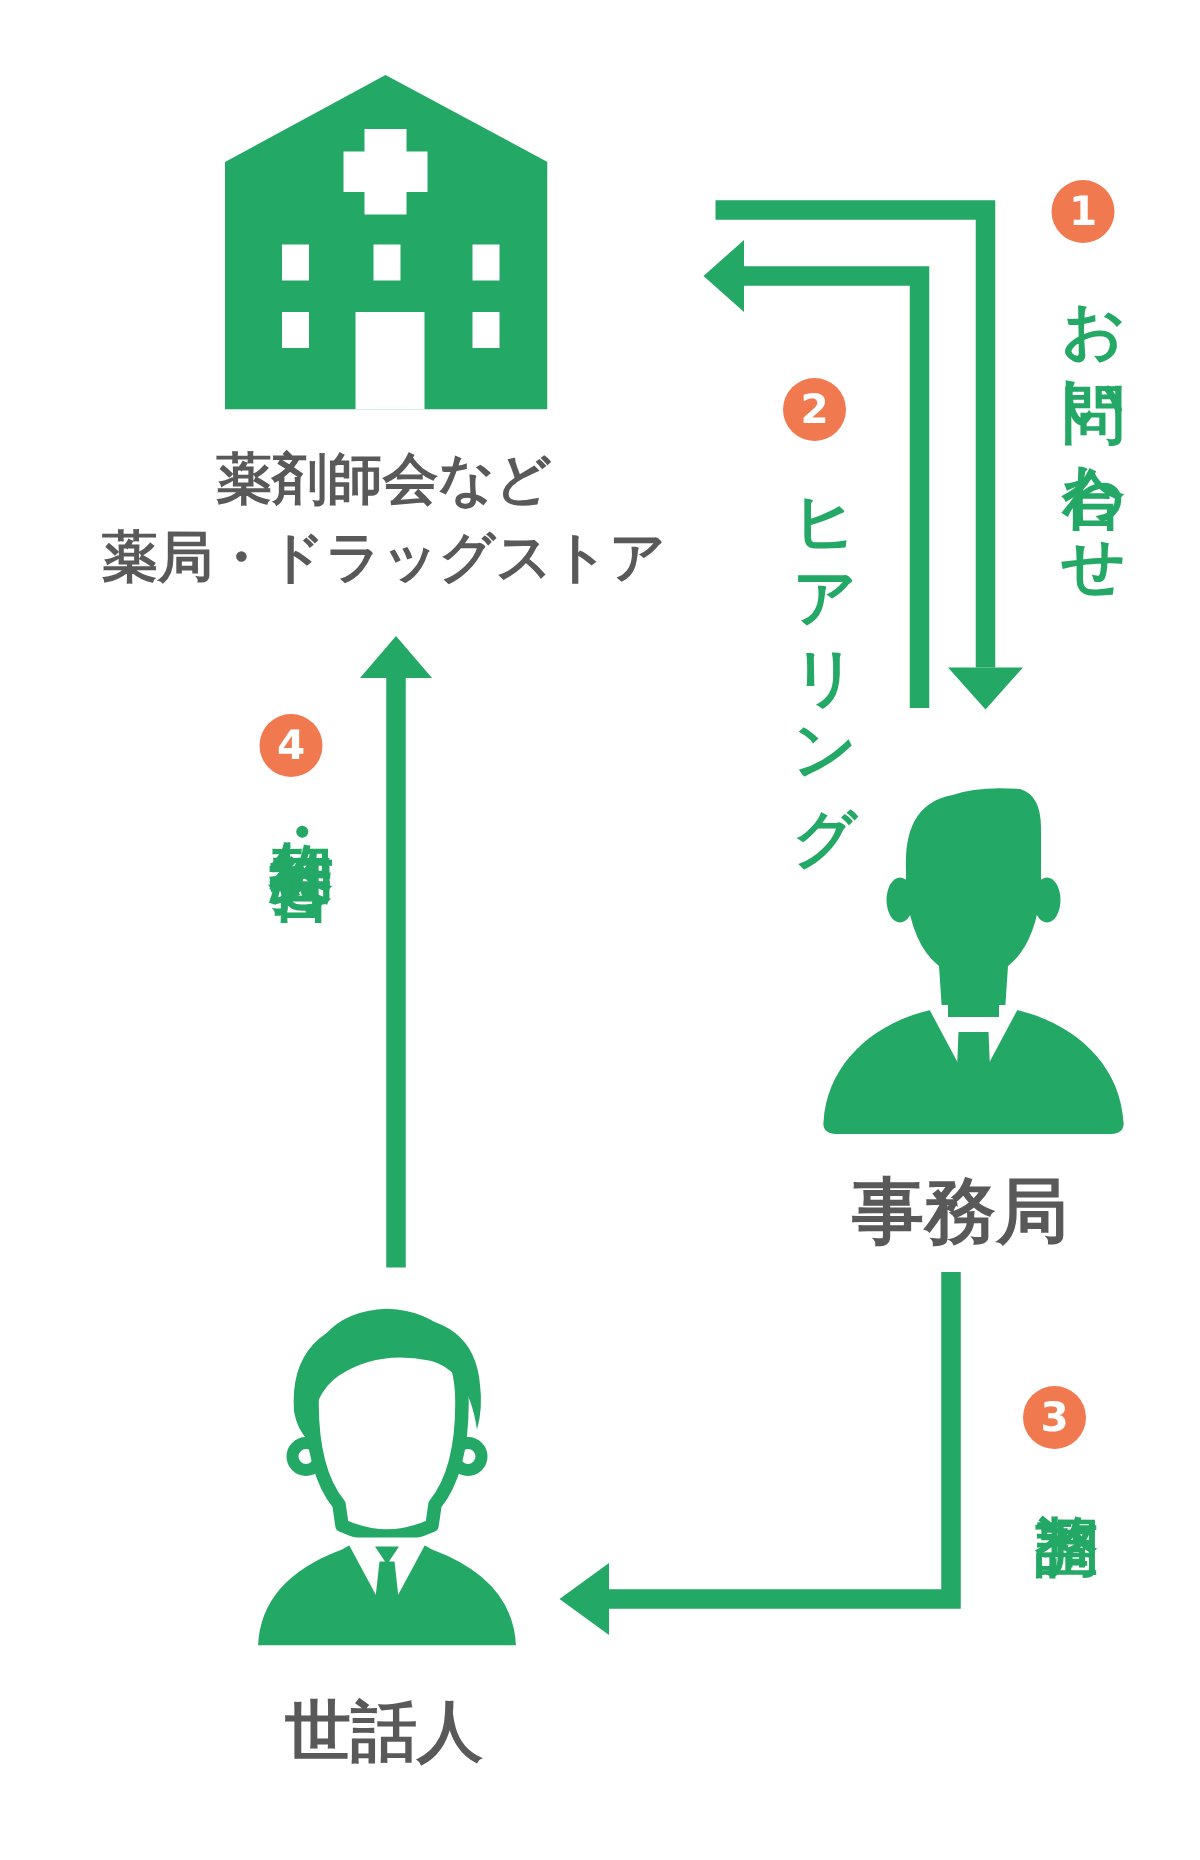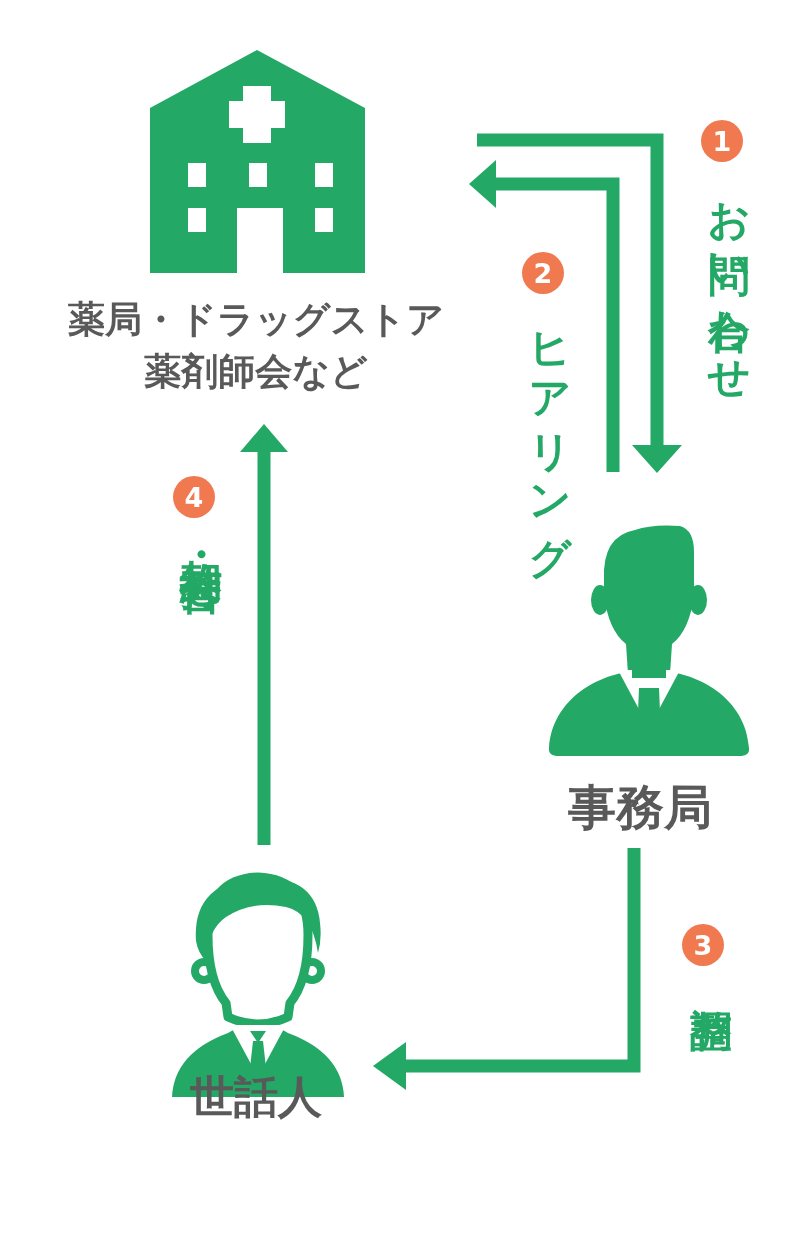--- a/index.html
+++ b/index.html
@@ -6,21 +6,21 @@
   .canvas{
     position:relative;width:800px;height:1240px;background:#ffffff;overflow:hidden;
     font-family:"DejaVu Sans","Liberation Sans",sans-serif;
   }
   .abs{position:absolute;}
   .node-label{
     color:#595959;font-weight:700;text-align:center;white-space:nowrap;
   }
   .pharmacy-label{left:16px;top:294px;width:480px;font-size:37px;line-height:1.4;}
   .office-label{left:531px;top:776px;width:218px;font-size:48px;}
-  .caretaker-label{left:146px;top:1068px;width:220px;font-size:44px;}
+  .caretaker-label{left:146px;top:1125px;width:220px;font-size:44px;}
   .badge{
     width:42px;height:42px;border-radius:50%;background:#F1794F;color:#ffffff;
     display:flex;align-items:center;justify-content:center;
     font-size:27px;font-weight:700;line-height:1;
   }
   .vlabel{
     writing-mode:vertical-rl;text-orientation:upright;
     color:#23A866;font-weight:700;font-size:42px;letter-spacing:3px;line-height:1;
     width:56px;text-align:left;display:flex;justify-content:center;
   }
@@ -55,22 +55,22 @@
     <rect x="93" y="36" width="28" height="57" fill="#ffffff"></rect>
     <rect x="79" y="51" width="56" height="27" fill="#ffffff"></rect>
     <rect x="38" y="113" width="18" height="24" fill="#ffffff"></rect>
     <rect x="99" y="113" width="18" height="24" fill="#ffffff"></rect>
     <rect x="165" y="113" width="18" height="24" fill="#ffffff"></rect>
     <rect x="38" y="158" width="18" height="24" fill="#ffffff"></rect>
     <rect x="165" y="158" width="18" height="24" fill="#ffffff"></rect>
     <rect x="87" y="158" width="46" height="65" fill="#ffffff"></rect>
   </svg>
   <div class="abs node-label pharmacy-label">
+    <div>薬剤師会など</div>
     <div>薬局・ドラッグストア</div>
-    <div>薬剤師会など</div>
   </div>
 
   <svg class="abs" style="left:540px;top:522px" width="218" height="234" viewBox="0 0 218 234">
     <ellipse cx="60" cy="78" rx="9" ry="15" fill="#23A866"></ellipse>
     <ellipse cx="158" cy="78" rx="9" ry="15" fill="#23A866"></ellipse>
     <path d="M64,58 Q62,14 95,8 Q112,2 140,4 Q154,8 154,30 L154,72 Q150,108 132,122 L130,152 L88,152 L86,122 Q68,108 64,72 Z" fill="#23A866"></path>
     <path d="M109,148 C160,148 206,178 209,226 Q210,234 199,234 L19,234 Q8,234 9,226 C12,178 58,148 109,148 Z" fill="#23A866"></path>
     <polygon points="78,148 140,148 109,206" fill="#ffffff"></polygon>
     <rect x="92" y="126" width="34" height="30" fill="#23A866"></rect>
     <rect x="92" y="156" width="34" height="10" fill="#ffffff"></rect>

